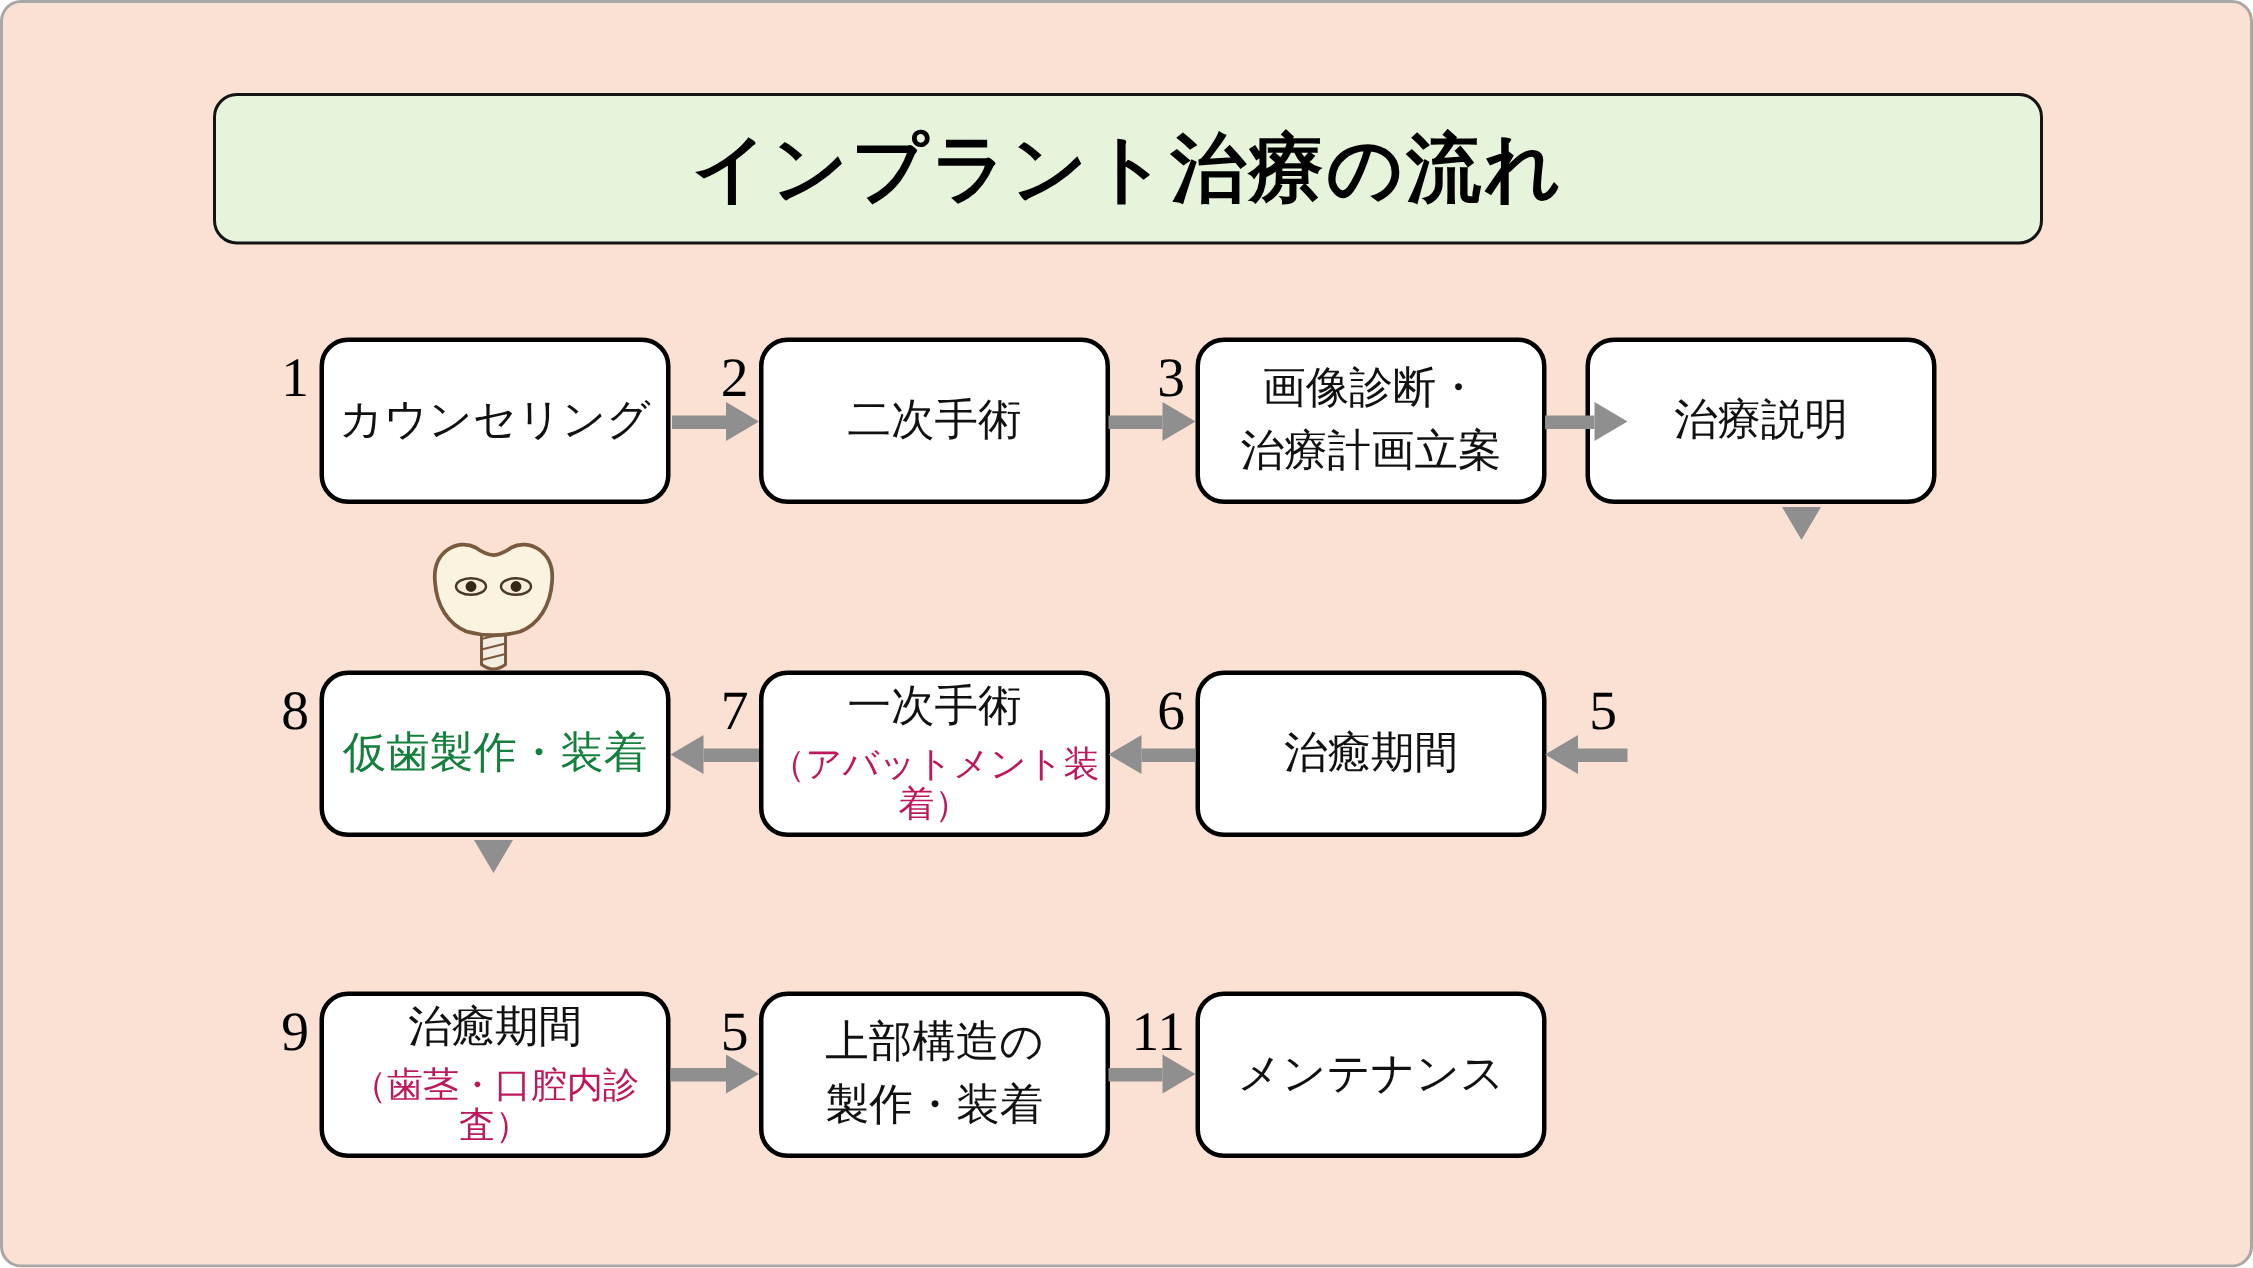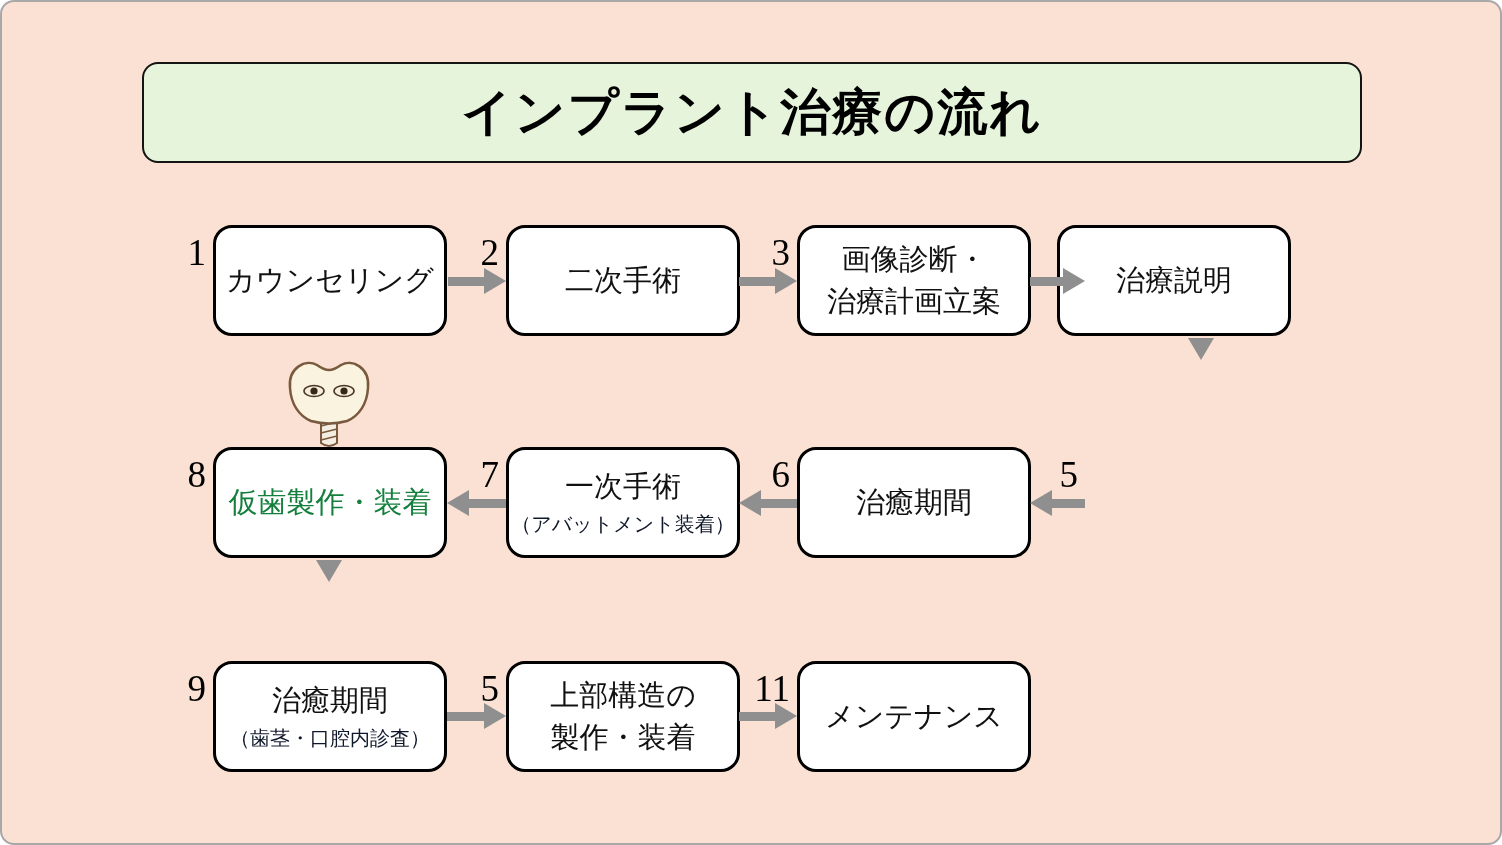--- a/index.html
+++ b/index.html
@@ -27,21 +27,21 @@
     position:absolute;width:234px;height:111px;
     background:#ffffff;border:3px solid #000;border-radius:19px;
     box-sizing:border-box;
     display:flex;flex-direction:column;align-items:center;justify-content:center;
     gap:9px;text-align:center;
   }
   .c1{left:211px}.c2{left:504px}.c3{left:795px}.c4{left:1055px}
   .r1{top:223px}.r2{top:445px}.r3{top:659px}
   .box .label{font-size:29px;color:#111;line-height:1.15;}
   .box .label.red{color:#15803d;}
-  .box .sub{font-size:20px;color:#0f172a;line-height:1.1;}
+  .box .sub{font-size:24px;color:#be185d;line-height:1.1;}
   
   .num{
     position:absolute;width:56px;text-align:right;
     font-size:37px;color:#000;line-height:1;
   }
   .num.nc1{left:148px}.num.nc2{left:441px}.num.nc3{left:732px}.num.nc4{left:1020px}
   .num.nr1{top:232px}.num.nr2{top:454px}.num.nr3{top:668px}
   
   .arrow{position:absolute;display:flex;align-items:center;height:28px;}
   .arrow .shaft{flex:1;height:9px;background:#8f8f8f;}

